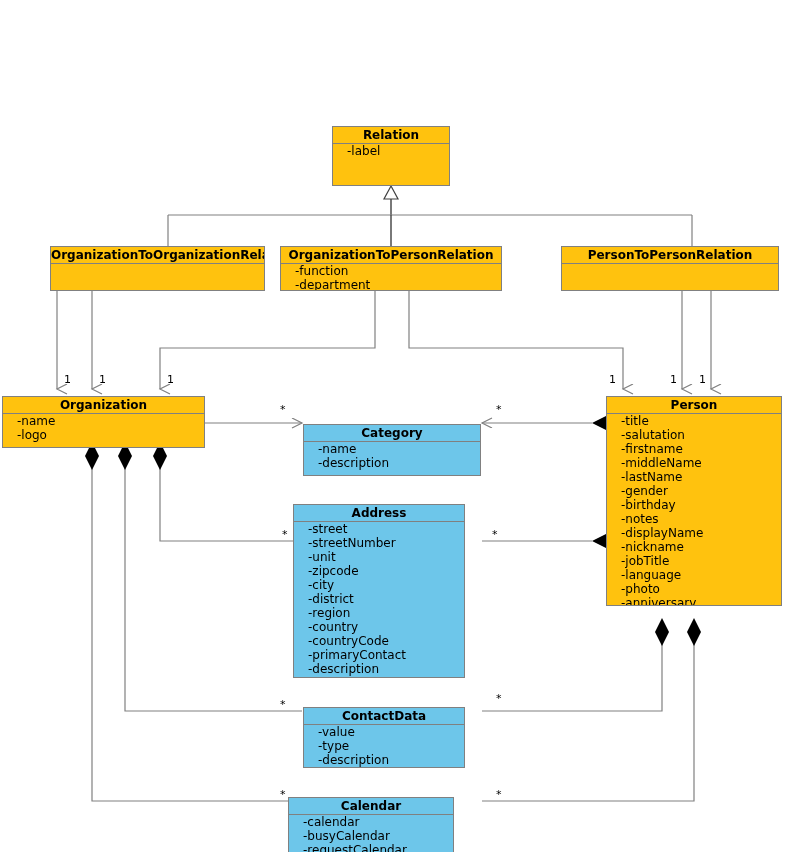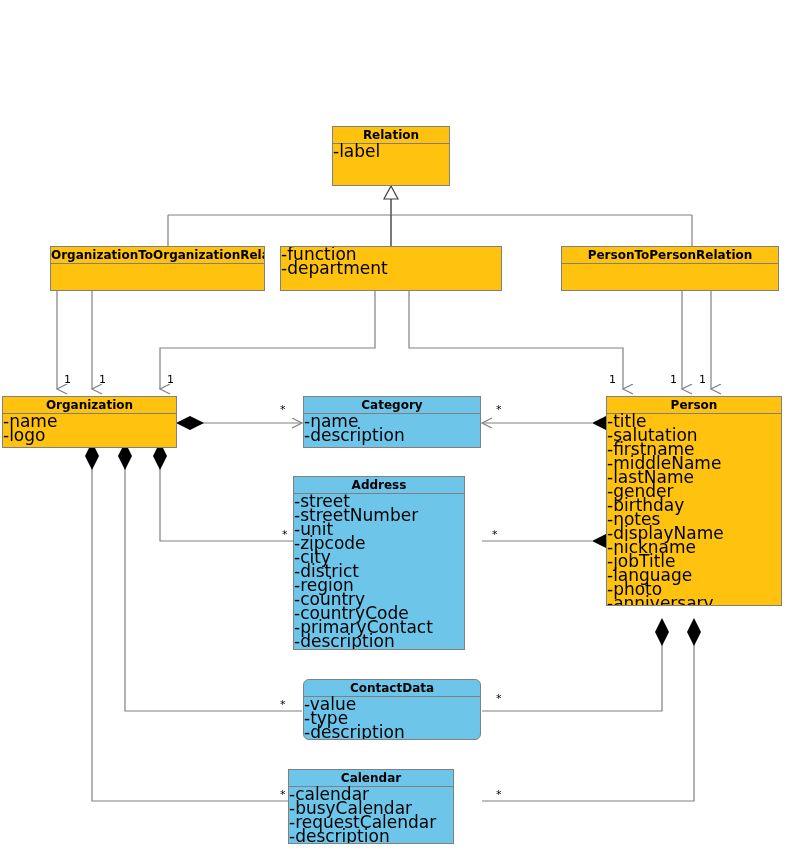--- a/index.html
+++ b/index.html
@@ -3,28 +3,28 @@
 <meta charset="utf-8">
 <style>
   html,body{margin:0;padding:0;background:#ffffff;}
   body{width:785px;height:852px;overflow:hidden;
        font-family:"DejaVu Sans","Liberation Sans",sans-serif;}
   #canvas{position:relative;width:785px;height:852px;}
   svg#wires{position:absolute;left:0;top:0;width:785px;height:852px;}
 
   .node{position:absolute;box-sizing:border-box;border:1px solid #808080;
         background:#FFC20E;overflow:hidden;}
-  .node.blue{background:#6DC6EA;}
+  .node.blue{background:#6DC6EA;margin-top:28px;}
   .node .title{font-size:12px;font-weight:bold;text-align:center;color:#000;
         line-height:16px;height:16px;border-bottom:1px solid #808080;
         white-space:nowrap;overflow:hidden;}
   .node .title.abstract{}
   .node .attrs{padding:0;}
-  .node .attrs div{font-size:17px;line-height:14px;color:#000;
-        padding-left:0;white-space:nowrap;}
+  .node .attrs div{font-size:12px;line-height:14px;color:#000;
+        padding-left:14px;white-space:nowrap;}
   .mult{position:absolute;font-size:11px;color:#000;line-height:11px;}
 </style>
 </head>
 <body>
 
 <div id="canvas">
 
   <svg id="wires" viewBox="0 0 785 852" xmlns="http://www.w3.org/2000/svg">
     <defs>
       <marker id="openArrow" markerWidth="14" markerHeight="14" refX="11" refY="5" orient="auto" markerUnits="userSpaceOnUse">
@@ -110,32 +110,33 @@
       <div>-label</div>
     </div>
   </div>
 
   <div class="node" style="left:50px;top:246px;width:215px;height:45px;">
     <div class="title">OrganizationToOrganizationRelation</div>
     <div class="attrs"></div>
   </div>
 
   <div class="node" style="left:280px;top:246px;width:222px;height:45px;">
+    <div class="title">OrganizationToPersonRelation</div>
     <div class="attrs">
       <div>-function</div>
       <div>-department</div>
     </div>
   </div>
 
   <div class="node" style="left:517px;top:246px;width:218px;height:45px;margin-left:44px;">
     <div class="title">PersonToPersonRelation</div>
     <div class="attrs"></div>
   </div>
 
-  <div class="node" style="left:2px;top:396px;width:175px;height:52px;">
+  <div class="node" style="left:2px;top:396px;width:203px;height:52px;">
     <div class="title">Organization</div>
     <div class="attrs">
       <div>-name</div>
       <div>-logo</div>
     </div>
   </div>
 
   <div class="node" style="left:606px;top:396px;width:176px;height:210px;">
     <div class="title">Person</div>
     <div class="attrs">
@@ -174,21 +175,21 @@
       <div>-city</div>
       <div>-district</div>
       <div>-region</div>
       <div>-country</div>
       <div>-countryCode</div>
       <div>-primaryContact</div>
       <div>-description</div>
     </div>
   </div>
 
-  <div class="node blue" style="left:303px;top:679px;width:178px;height:61px;border-radius:6px;">
+  <div class="node blue" style="left:303px;top:679px;width:162px;height:61px;">
     <div class="title">ContactData</div>
     <div class="attrs">
       <div>-value</div>
       <div>-type</div>
       <div>-description</div>
     </div>
   </div>
 
   <div class="node blue" style="left:288px;top:769px;width:166px;height:75px;">
     <div class="title">Calendar</div>

